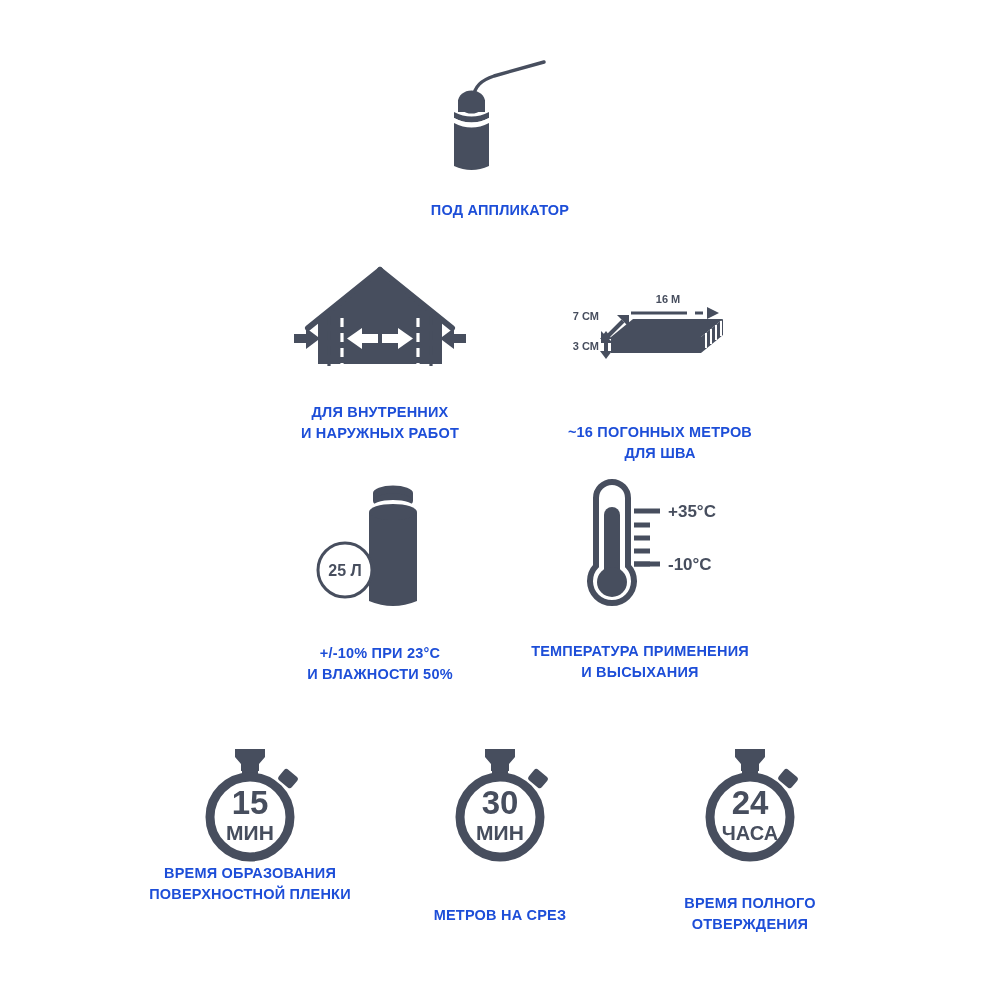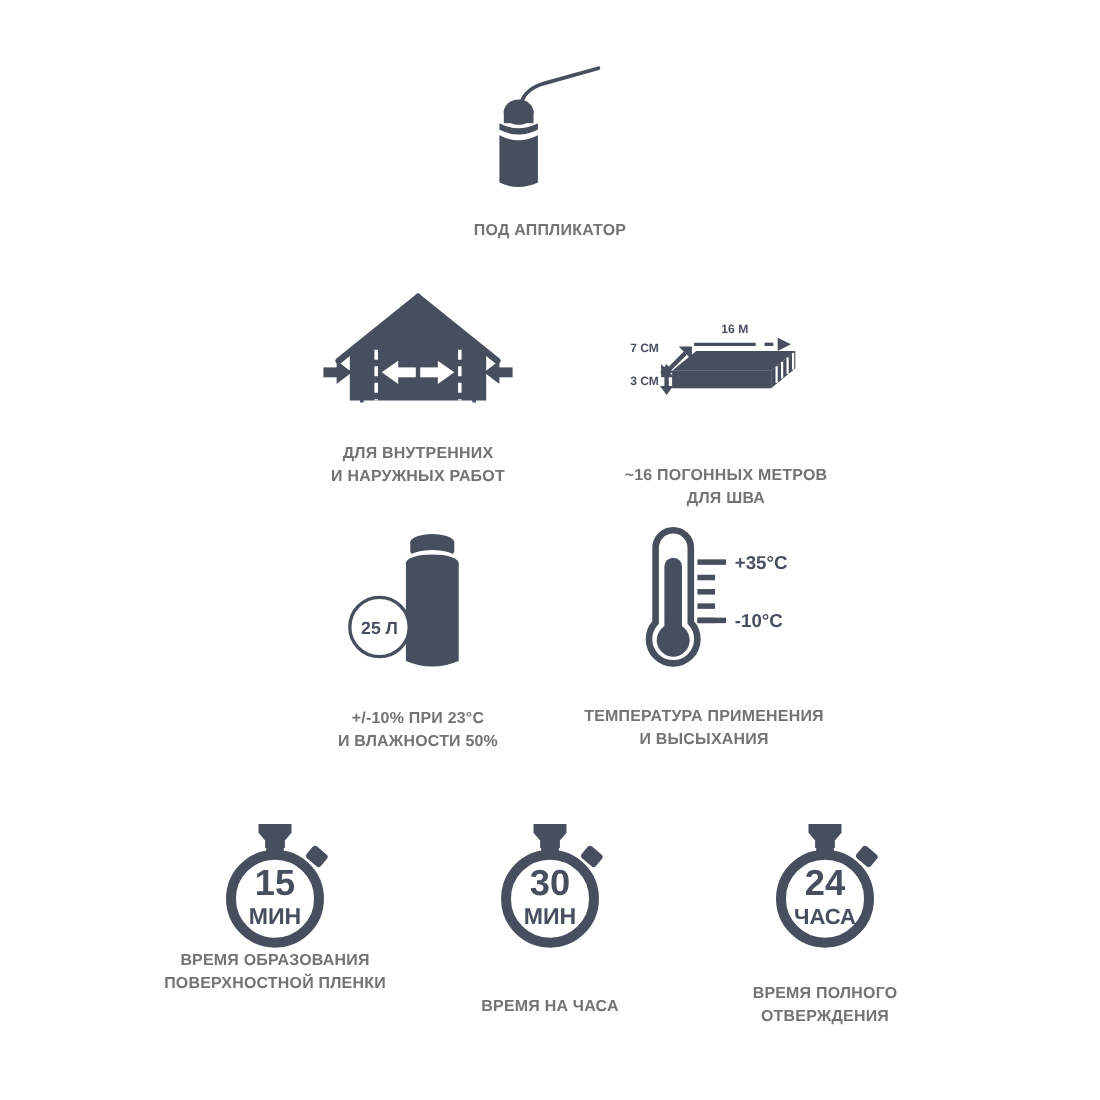--- a/index.html
+++ b/index.html
@@ -35,21 +35,21 @@
     display: flex;
     align-items: flex-end;
     justify-content: flex-end;
   }
   .caption {
     text-align: center;
     font-weight: bold;
     font-size: 14.5px;
     line-height: 1.42;
     letter-spacing: 0.2px;
-    color: #737373;
+    color: #1d4ed8;
     white-space: pre-line;
     font-family: "Liberation Sans", sans-serif;
   }
 
   
   #f-applicator { left: 350px; top: 52px;  width: 300px; }
   #f-applicator .icon-wrap { height: 120px; }
   #f-applicator .caption { margin-top: 28px; }
 
   #f-house     { left: 230px; top: 266px; width: 300px; }
@@ -296,21 +296,21 @@
         <path d="M48 4 h30 v8 l-6 7 v7 h-18 v-7 l-6 -7 z" fill="#474E5E"></path>
         <rect x="55" y="24" width="16" height="14" fill="#474E5E"></rect>
         <g transform="rotate(40 100 34)">
           <rect x="92" y="26" width="17" height="14" rx="3" fill="#474E5E"></rect>
         </g>
         <circle cx="63" cy="72" r="40" fill="#ffffff" stroke="#474E5E" stroke-width="9"></circle>
         <text class="sw-num" x="63" y="69" text-anchor="middle" font-size="33">30</text>
         <text class="sw-unit" x="63" y="95" text-anchor="middle" font-size="21">МИН</text>
       </svg>
     </div>
-    <div class="caption">ВРЕМЯ НА ЧАСА</div>
+    <div class="caption">МЕТРОВ НА СРЕЗ</div>
   </div>
 
   <div class="feature" id="f-cure">
     <div class="stopwatch-wrap">
       <svg width="126" height="118" viewBox="0 0 126 118">
         <path d="M48 4 h30 v8 l-6 7 v7 h-18 v-7 l-6 -7 z" fill="#474E5E"></path>
         <rect x="55" y="24" width="16" height="14" fill="#474E5E"></rect>
         <g transform="rotate(40 100 34)">
           <rect x="92" y="26" width="17" height="14" rx="3" fill="#474E5E"></rect>
         </g>

